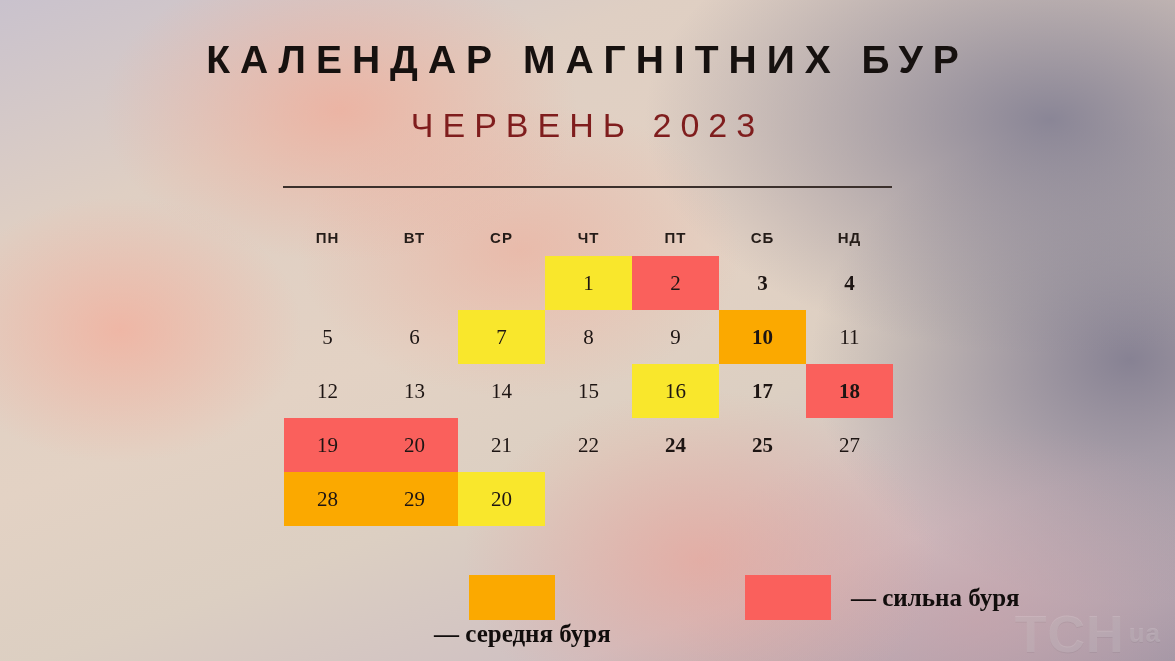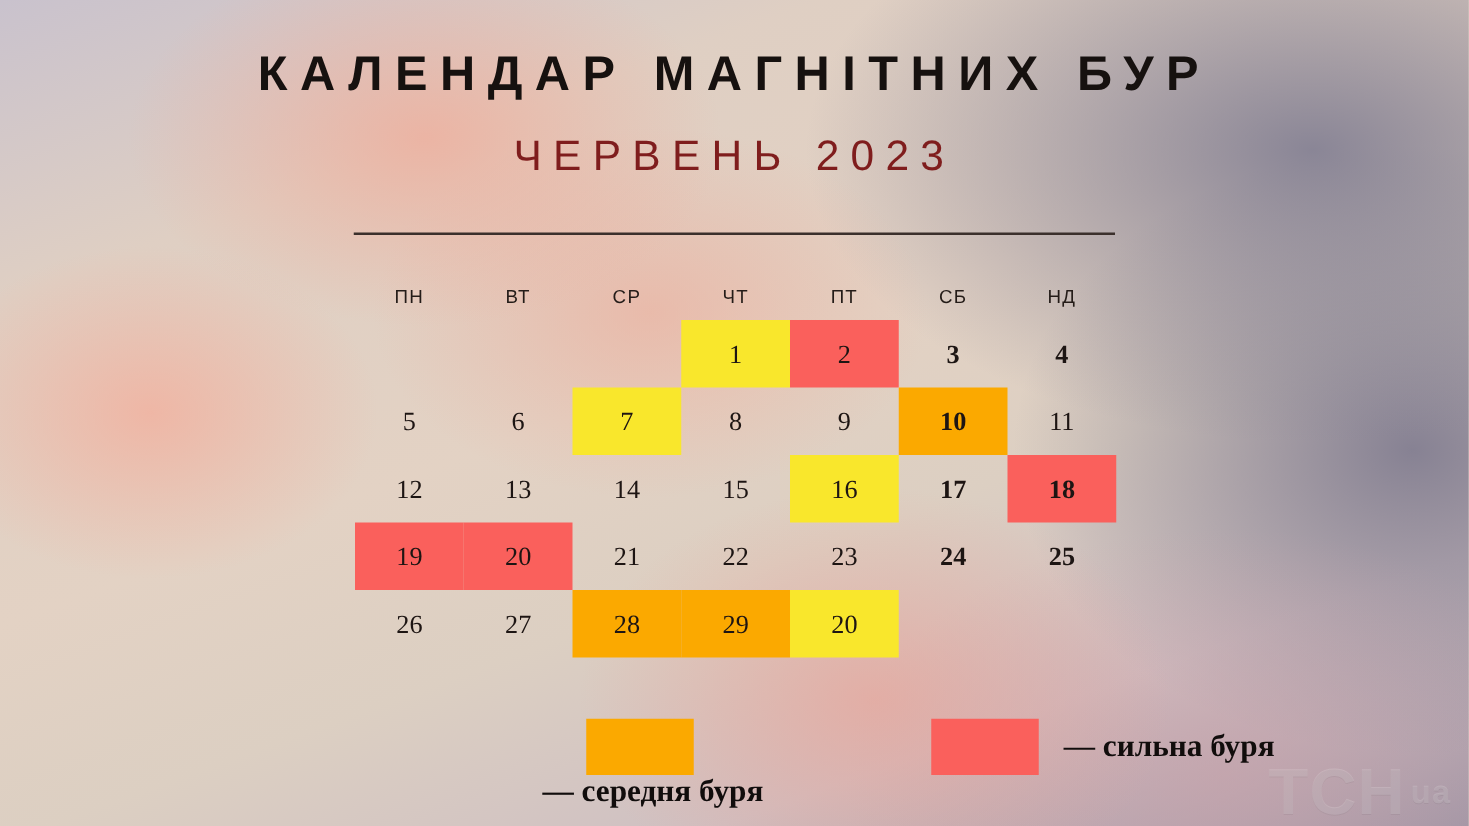--- a/index.html
+++ b/index.html
@@ -81,21 +81,21 @@
     left: 284px;
     top: 218px;
     width: 609px;
   }
 
   .weekdays { display: grid; grid-template-columns: repeat(7, 87px); }
   .weekdays .wd {
     height: 38px;
     display: flex; align-items: center; justify-content: center;
     font-size: 15px;
-    font-weight: normal;
+    font-weight: bold;
     letter-spacing: 1px;
     color: #241c18;
   }
 
   .grid {
     display: grid;
     grid-template-columns: repeat(7, 87px);
     grid-auto-rows: 54px;
   }
 
@@ -176,24 +176,22 @@
       <div class="cell">13</div>
       <div class="cell">14</div>
       <div class="cell">15</div>
       <div class="cell weak">16</div>
       <div class="cell bold">17</div>
       <div class="cell bold strong">18</div>
       <div class="cell strong">19</div>
       <div class="cell strong">20</div>
       <div class="cell">21</div>
       <div class="cell">22</div>
-      <div class="cell">23</div>
       <div class="cell bold">24</div>
       <div class="cell bold">25</div>
-      <div class="cell">26</div>
       <div class="cell">27</div>
       <div class="cell medium">28</div>
       <div class="cell medium">29</div>
       <div class="cell weak">20</div>
       <div class="cell empty"></div>
       <div class="cell empty"></div>
     </div>
 </div>
 
 <div id="legend">

